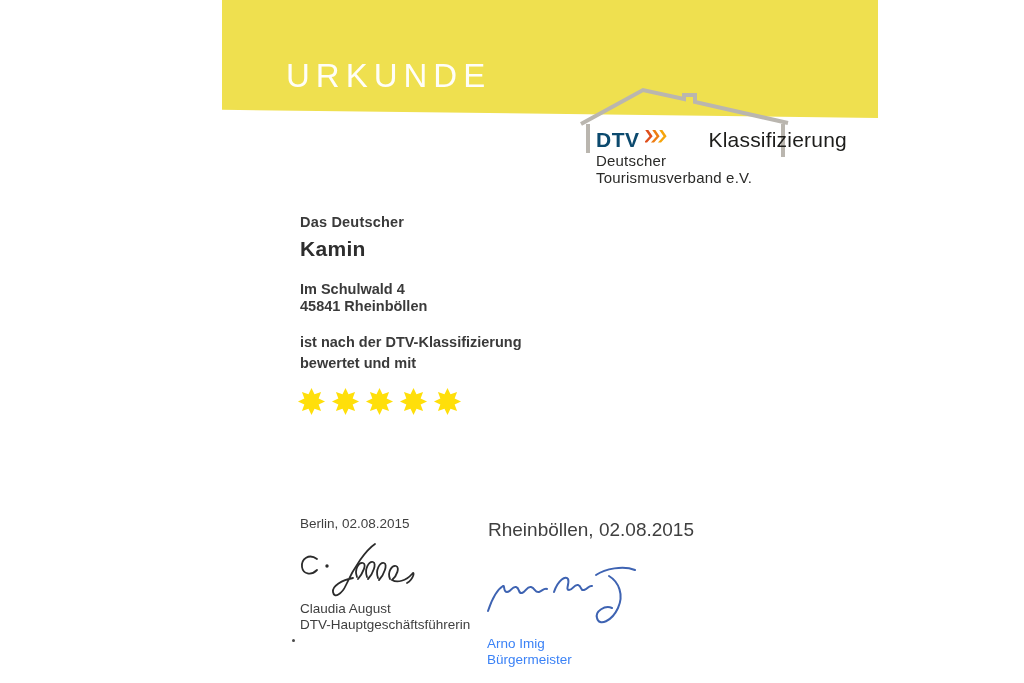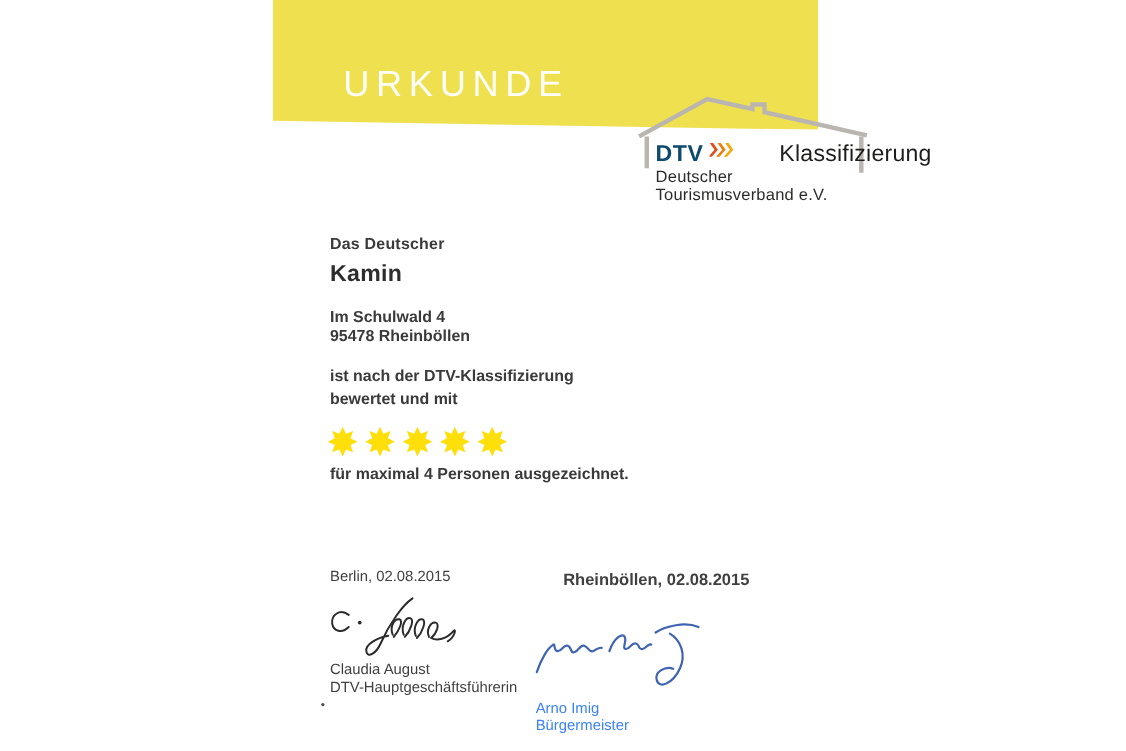--- a/index.html
+++ b/index.html
@@ -6,21 +6,21 @@
   html, body { width: 1024px; height: 683px; background: #ffffff; overflow: hidden; }
   body { font-family: "Liberation Sans", sans-serif; color: var(--text-dark, #333); }
 
   .scan-page {
     position: absolute; left: 0; top: 0; width: 1024px; height: 683px;
     background: #ffffff;
   }
 
   
   .band {
-    position: absolute; left: 248px; top: 0; width: 496px; height: 118px;
+    position: absolute; left: 222px; top: 0; width: 656px; height: 118px;
     background: var(--band-yellow, #EFE04F);
     clip-path: polygon(0 0, 100% 0, 100% 100%, 0 93%);
   }
   .band-title {
     position: absolute; left: 64px; top: 57px;
     font-size: 33px; font-weight: 400; letter-spacing: 6px;
     color: rgba(255,255,255,0.96);
   }
 
   
@@ -42,21 +42,21 @@
 
   .intro      { top: 214px; font-size: 14.5px; letter-spacing: 0.2px; color: #3a3a3a; }
   .name       { top: 237px; font-size: 21px;  letter-spacing: 0.3px; color: #2d2d2d; }
   .street     { top: 281px; font-size: 14.5px; color: #3a3a3a; }
   .city       { top: 298px; font-size: 14.5px; color: #3a3a3a; }
   .stmt1      { top: 334px; font-size: 14.5px; color: #3a3a3a; }
   .stmt2      { top: 355px; font-size: 14.5px; color: #3a3a3a; }
   .conclusion { top: 423px; font-size: 14.5px; color: #3a3a3a; }
   .validity   { top: 477px; font-size: 16.5px; letter-spacing: 0.2px; color: #333; }
   .date-left  { top: 516px; font-size: 13.5px; font-weight: 400; color: #3f3f3f; }
-  .date-right { top: 519px; left: 488px; font-size: 15px; font-weight: 700; color: #3f3f3f; margin-left: 24px; }
+  .date-right { top: 519px; left: 488px; font-size: 19px; font-weight: 400; color: #3f3f3f; }
 
   .stars { position: absolute; left: 297px; top: 387px; display: flex; gap: 5px; }
   .stars svg { display: block; }
 
   .sig-black { position: absolute; left: 294px; top: 540px; }
   .sig-blue  { position: absolute; left: 480px; top: 558px; }
 
   .sig-label-left  { position: absolute; left: 300px; top: 601px; font-size: 13.5px; line-height: 16px; color: #3f3f3f; }
   .sig-label-right { position: absolute; left: 487px; top: 636px; font-size: 13.5px; line-height: 16px; color: #3b82f6; }
 
@@ -90,21 +90,21 @@
         </g>
       </svg>
       <span class="logo-prog">Klassifizierung</span>
     </div>
     <div class="logo-tagline">Deutscher Tourismusverband e.V.</div>
   </div>
 
   <div class="txt intro b">Das Deutscher</div>
   <div class="txt name b">Kamin</div>
   <div class="txt street b">Im Schulwald 4</div>
-  <div class="txt city b">95478 Rheinböllen</div>
+  <div class="txt city b">45841 Rheinböllen</div>
 
   <div class="txt stmt1 b">ist nach der DTV-Klassifizierung</div>
   <div class="txt stmt2 b">bewertet und mit</div>
 
   <div class="stars">
     <svg width="29" height="29" viewBox="0 0 30 30">
       <polygon points="15,1 18.1,7.6 24.9,5.1 22.4,11.9 29,15 22.4,18.1 24.9,24.9 18.1,22.4 15,29 11.9,22.4 5.1,24.9 7.6,18.1 1,15 7.6,11.9 5.1,5.1 11.9,7.6" style="fill:var(--star-yellow,#FFDF0A)"></polygon>
     </svg>
   <svg width="29" height="29" viewBox="0 0 30 30">
       <polygon points="15,1 18.1,7.6 24.9,5.1 22.4,11.9 29,15 22.4,18.1 24.9,24.9 18.1,22.4 15,29 11.9,22.4 5.1,24.9 7.6,18.1 1,15 7.6,11.9 5.1,5.1 11.9,7.6" style="fill:var(--star-yellow,#FFDF0A)"></polygon>
@@ -113,21 +113,20 @@
       <polygon points="15,1 18.1,7.6 24.9,5.1 22.4,11.9 29,15 22.4,18.1 24.9,24.9 18.1,22.4 15,29 11.9,22.4 5.1,24.9 7.6,18.1 1,15 7.6,11.9 5.1,5.1 11.9,7.6" style="fill:var(--star-yellow,#FFDF0A)"></polygon>
     </svg>
       <svg width="29" height="29" viewBox="0 0 30 30">
       <polygon points="15,1 18.1,7.6 24.9,5.1 22.4,11.9 29,15 22.4,18.1 24.9,24.9 18.1,22.4 15,29 11.9,22.4 5.1,24.9 7.6,18.1 1,15 7.6,11.9 5.1,5.1 11.9,7.6" style="fill:var(--star-yellow,#FFDF0A)"></polygon>
     </svg>
       <svg width="29" height="29" viewBox="0 0 30 30">
       <polygon points="15,1 18.1,7.6 24.9,5.1 22.4,11.9 29,15 22.4,18.1 24.9,24.9 18.1,22.4 15,29 11.9,22.4 5.1,24.9 7.6,18.1 1,15 7.6,11.9 5.1,5.1 11.9,7.6" style="fill:var(--star-yellow,#FFDF0A)"></polygon>
     </svg>
     </div>
 
-  <div class="txt conclusion b">für maximal 4 Personen ausgezeichnet.</div>
 
   <div class="txt date-left">Berlin, 02.08.2015</div>
   <div class="txt date-right">Rheinböllen, 02.08.2015</div>
 
   <svg class="sig-black" width="145" height="62" viewBox="0 0 145 62">
     <g style="stroke:var(--ink-black,#2b2b2b);stroke-width:1.8;fill:none;stroke-linecap:round">
       <path d="M23,19 C15,13 7,19 8,27 C9,34 17,36 23,30"></path>
       <path d="M81,4 C72,10 60,27 52,45 C48,54 40,59 39,52 C38,46 48,40 59,38"></path>
       <path d="M63,37 C60,29 65,22 69,23 C73,24 69,33 64,39"></path>
       <path d="M73,37 C70,29 75,21 79,22 C83,23 79,34 74,39"></path>

